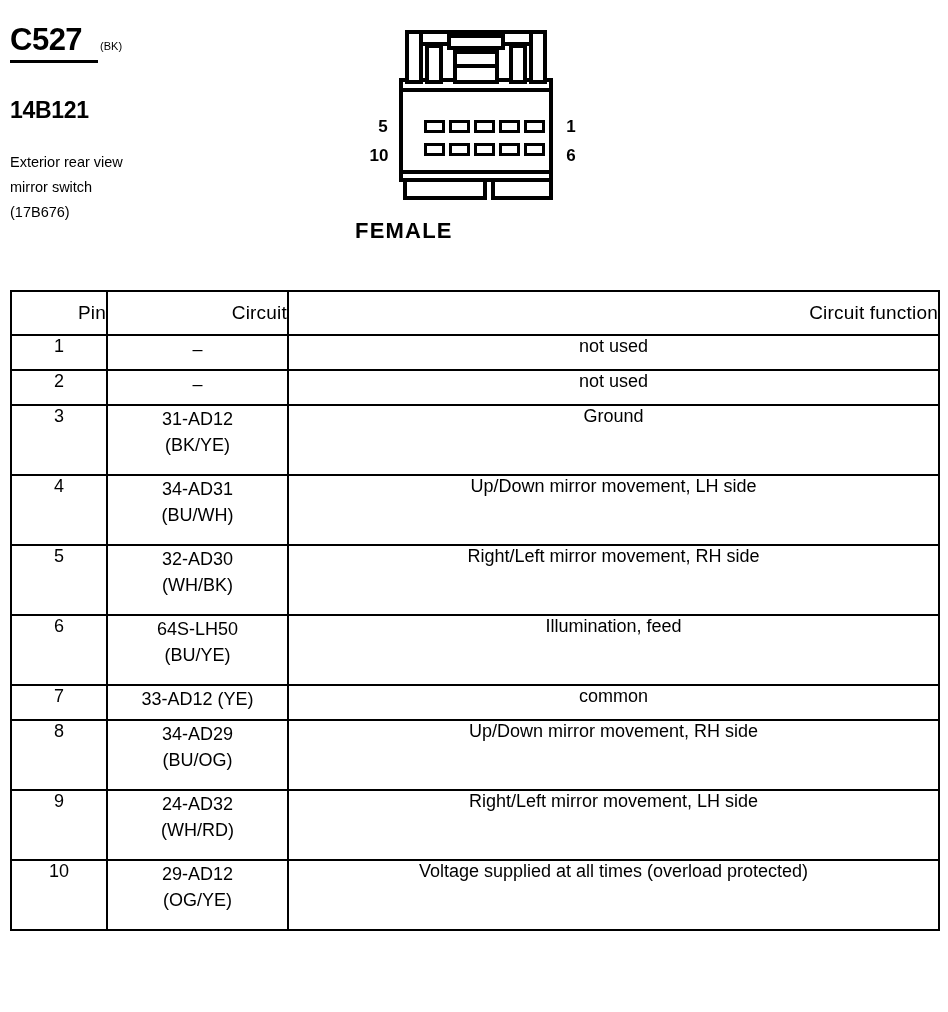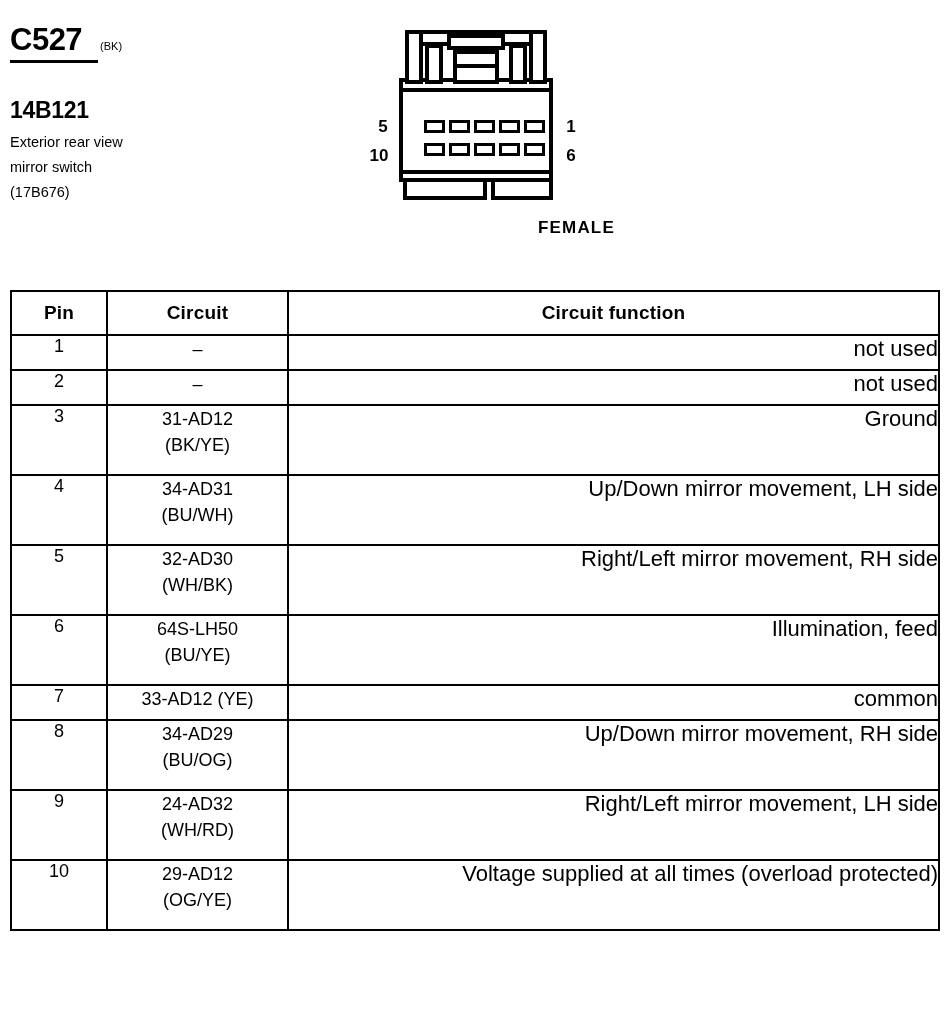--- a/index.html
+++ b/index.html
@@ -46,42 +46,42 @@
     background: #000;
     margin-top: 5px;
   }
   #part-number {
     font-size: 23px;
     font-weight: bold;
     letter-spacing: -0.3px;
     margin-top: 34px;
   }
   #description {
-    margin-top: 6px;
+    margin-top: 26px;
     font-size: 14.5px;
     line-height: 1.72;
   }
   #description div { white-space: nowrap; }
 
   
   #connector-figure {
     position: absolute;
     left: 355px;
     top: 14px;
     width: 260px;
     height: 230px;
   }
   #connector-svg { display: block; }
   #female-label {
     position: absolute;
     left: 0;
     top: 204px;
     width: 260px;
-    text-align: right;
-    font-size: 17px;
+    text-align: left;
+    font-size: 22px;
     font-weight: bold;
     letter-spacing: 1.2px;
   }
 
   
   #pinout-table {
     position: absolute;
     left: 10px;
     top: 290px;
     width: 928px;
@@ -95,40 +95,40 @@
   #pinout-table th,
   #pinout-table td {
     border: 2.5px solid #000;
     padding: 0;
     vertical-align: top;
   }
 
   #pinout-table thead th {
     height: 42px;
     font-size: 19px;
-    font-weight: bold;
-    text-align: center;
+    font-weight: normal;
+    text-align: right;
     vertical-align: middle;
     letter-spacing: 0.2px;
   }
 
   td.cell-pin {
     text-align: center;
     font-size: 18px;
     padding-top: 9px;
   }
   td.cell-circuit {
     text-align: center;
     font-size: 18px;
     padding-top: 9px;
     line-height: 1.45;
   }
   td.cell-function {
-    text-align: right;
-    font-size: 22px;
+    text-align: center;
+    font-size: 18px;
     padding-top: 9px;
     padding-left: 11px;
   }
   tr.row-single td { height: 33px; }
   tr.row-double  td { height: 68px; }
   .circuit-line2 { display: block; }
 </style>
 </head>
 <body>
 

